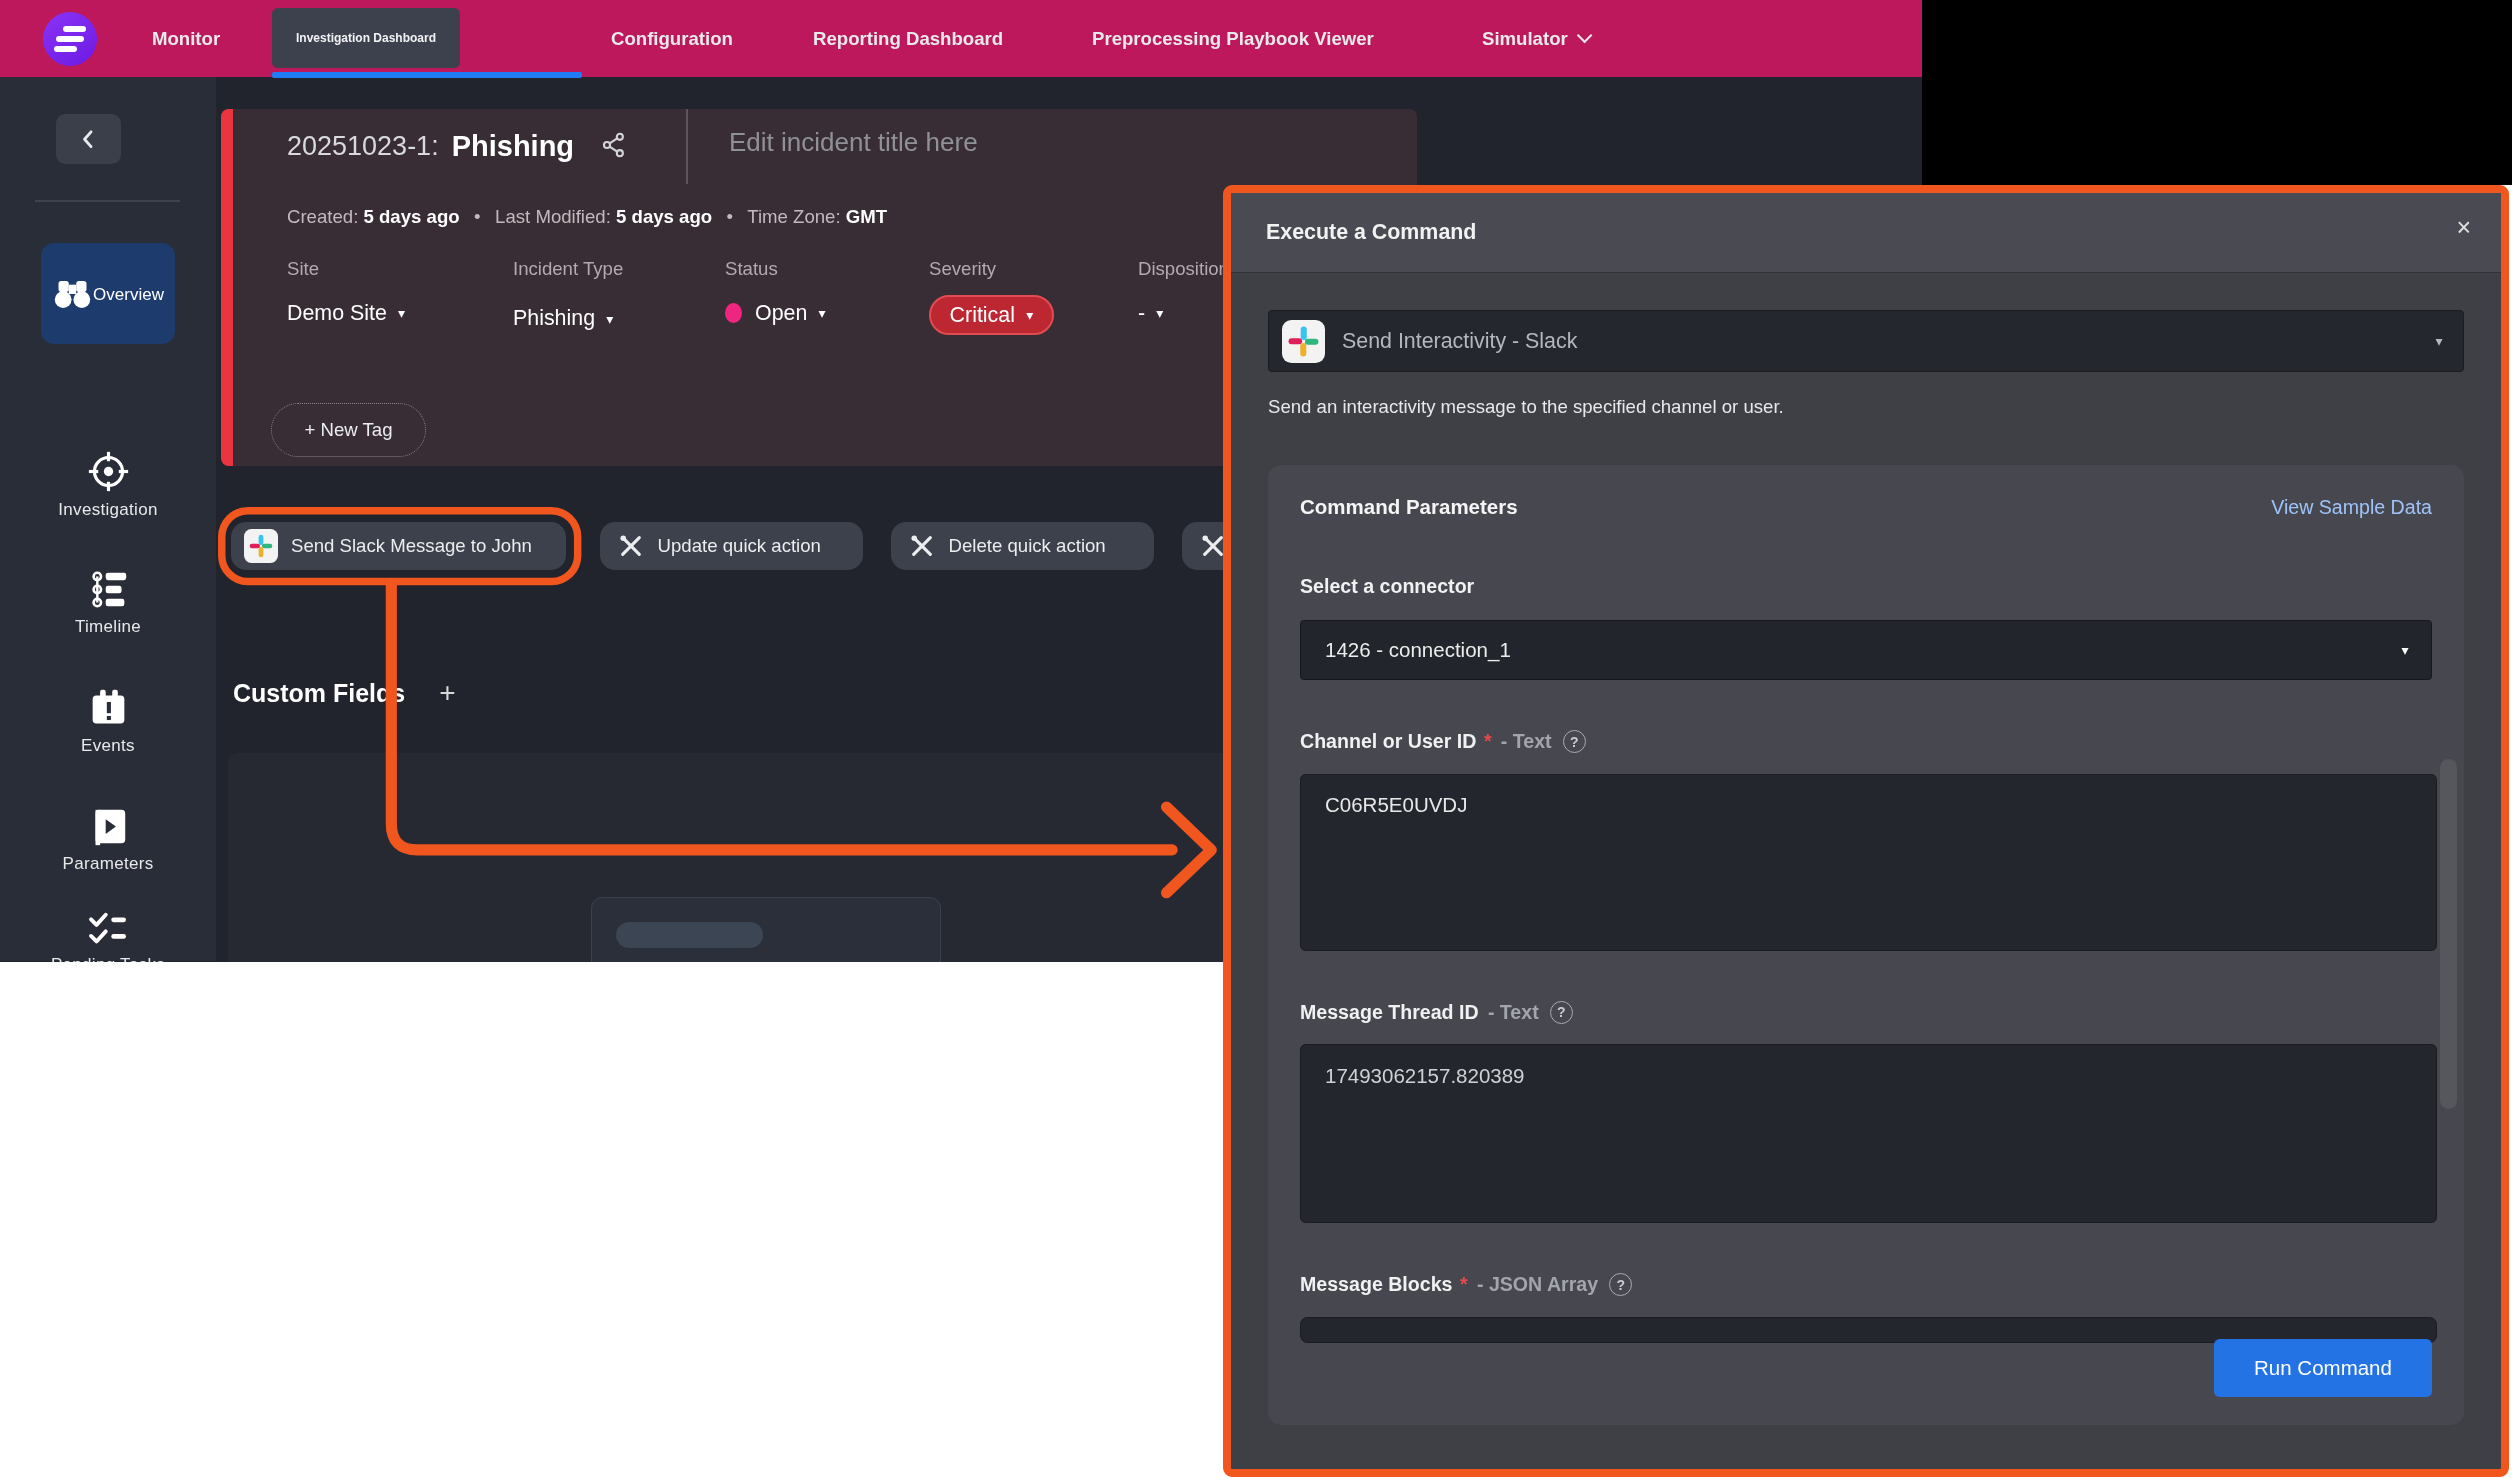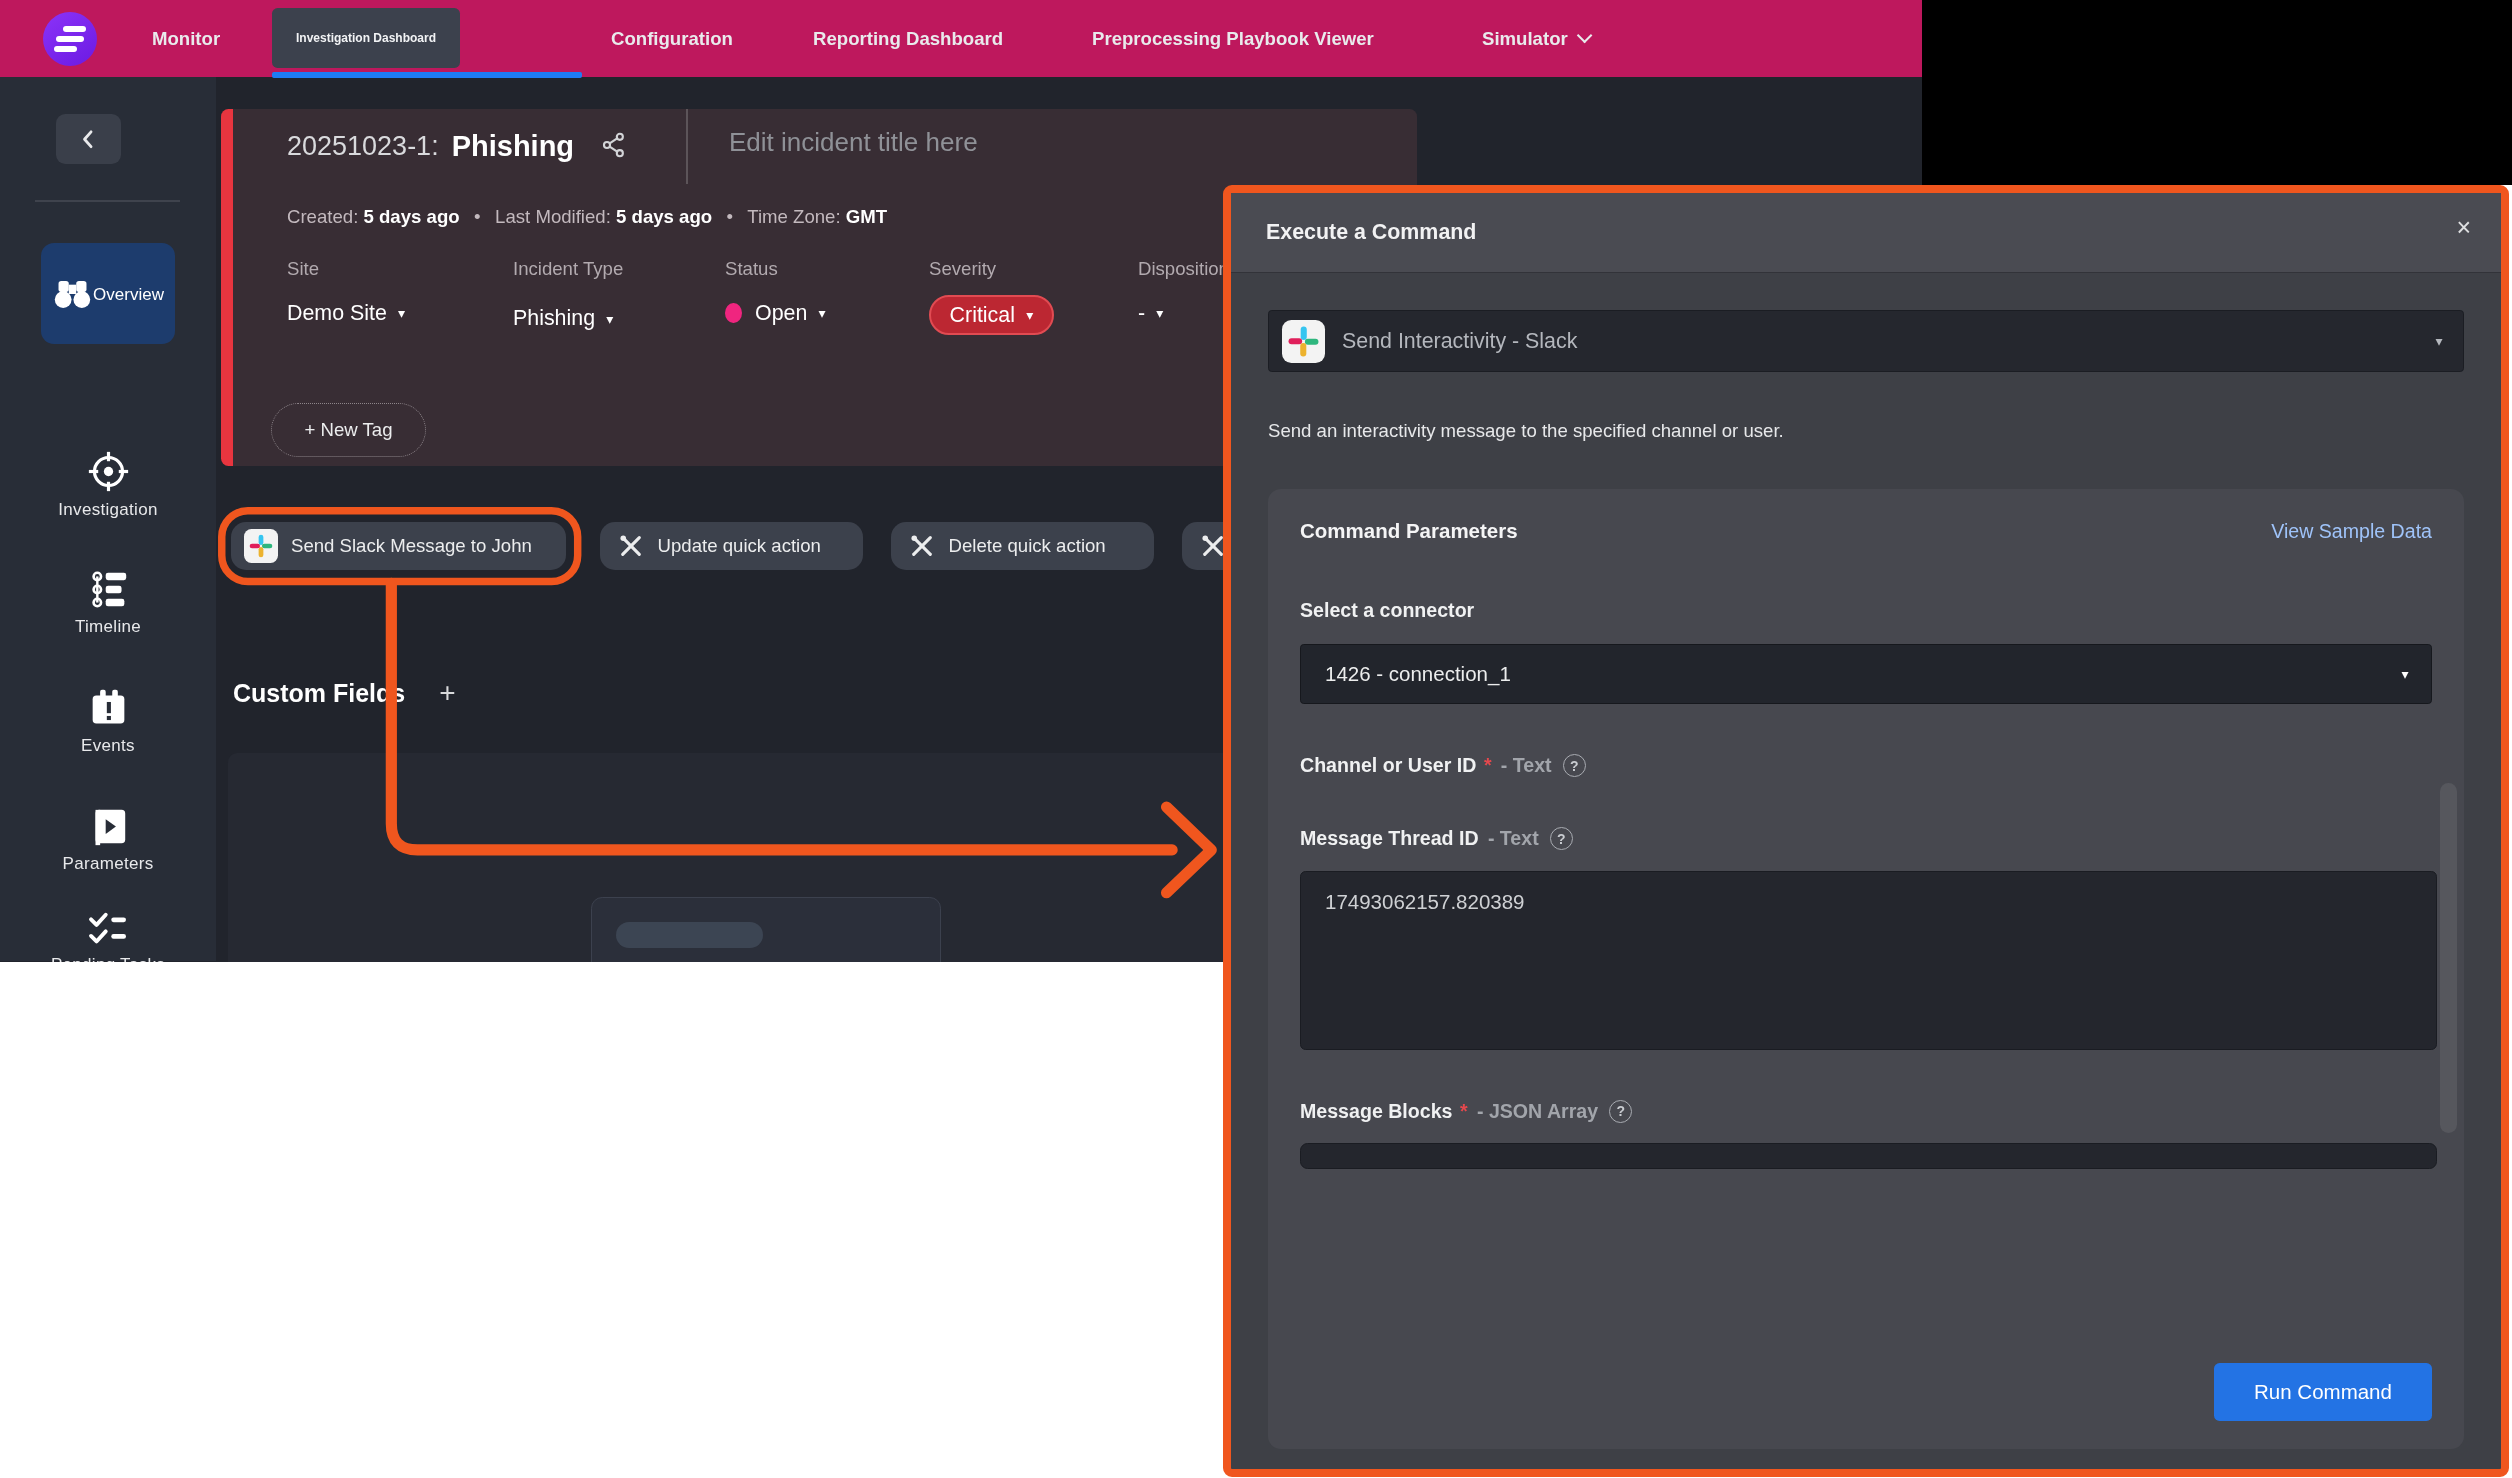--- a/index.html
+++ b/index.html
@@ -91,21 +91,21 @@
   .m-header{position:absolute;left:0;top:0;width:100%;height:80px;background:#4a4b52;border-bottom:0.9px solid #323339;
             display:flex;align-items:center;}
   .m-title{margin-left:35px;color:#f2f2f3;font-size:21.4px;font-weight:700;}
   .m-close{position:absolute;right:30px;top:22.4px;color:#dfe0e2;font-size:25px;cursor:pointer;line-height:1;}
   .m-body{position:absolute;left:0;top:80px;width:100%;padding:37px 37px 0 37px;}
   .m-select{position:relative;height:62px;background:#25272e;border:0.9px solid #1b1d23;border-radius:3.7px;
             display:flex;align-items:center;cursor:pointer;}
   .m-select .slackic{margin:0 17px 0 13px;}
   .m-select .sel-text{color:#b4b7bd;font-size:21.4px;}
   .m-select .caret{position:absolute;right:20.5px;color:#b4b7bd;}
-  .m-desc{margin-top:48px;color:#e7e8ea;font-size:18.6px;}
+  .m-desc{margin-top:24px;color:#e7e8ea;font-size:18.6px;}
   .m-panel{position:relative;margin-top:47px;height:960px;background:#47484f;border-radius:13px;padding:30px 32px;}
   .p-headrow{display:flex;justify-content:space-between;align-items:center;}
   .p-title{color:#f5f5f6;font-size:20.5px;font-weight:700;}
   .p-link{color:#9fc3f9;font-size:19.6px;cursor:pointer;}
   .p-label{margin-top:50px;color:#f0f1f2;font-size:19.6px;font-weight:700;display:flex;align-items:center;}
   .p-label .req{color:#e5484d;margin-left:7.5px;font-weight:700;}
   .p-label .dash-type{color:#a2a5ab;font-weight:700;margin-left:9.3px;}
   .help{display:inline-flex;align-items:center;justify-content:center;width:23px;height:23px;border:1.9px solid #a8abb1;
         border-radius:50%;color:#c9ccd1;font-size:14px;font-weight:700;margin-left:11.2px;cursor:pointer;}
   .p-connsel{position:relative;margin-top:22.4px;height:60px;background:#22252c;border:0.9px solid #16181d;border-radius:3.7px;
@@ -381,20 +381,21 @@
           <span class="sel-text">1426 - connection_1</span>
           <span class="caret">▾</span>
         </div>
 
         <div class="p-label">
           <span>Channel or User ID</span>
           <span class="req">*</span>
           <span class="dash-type">- Text</span>
           <span class="help">?</span>
         </div>
+        <textarea class="p-ta" id="ta1" spellcheck="false" style="">C06R5E0UVDJ</textarea>
 
         <div class="p-label">
           <span>Message Thread ID</span>
           <span class="dash-type">- Text</span>
           <span class="help">?</span>
         </div>
         <textarea class="p-ta" id="ta2" spellcheck="false" style="">17493062157.820389</textarea>
 
         <div class="p-label">
           <span>Message Blocks</span>

